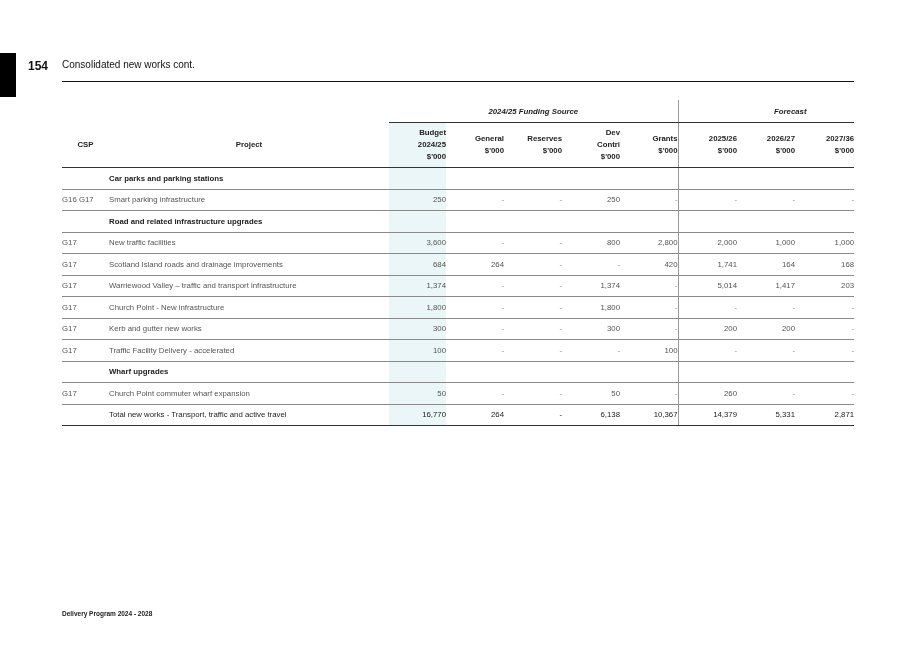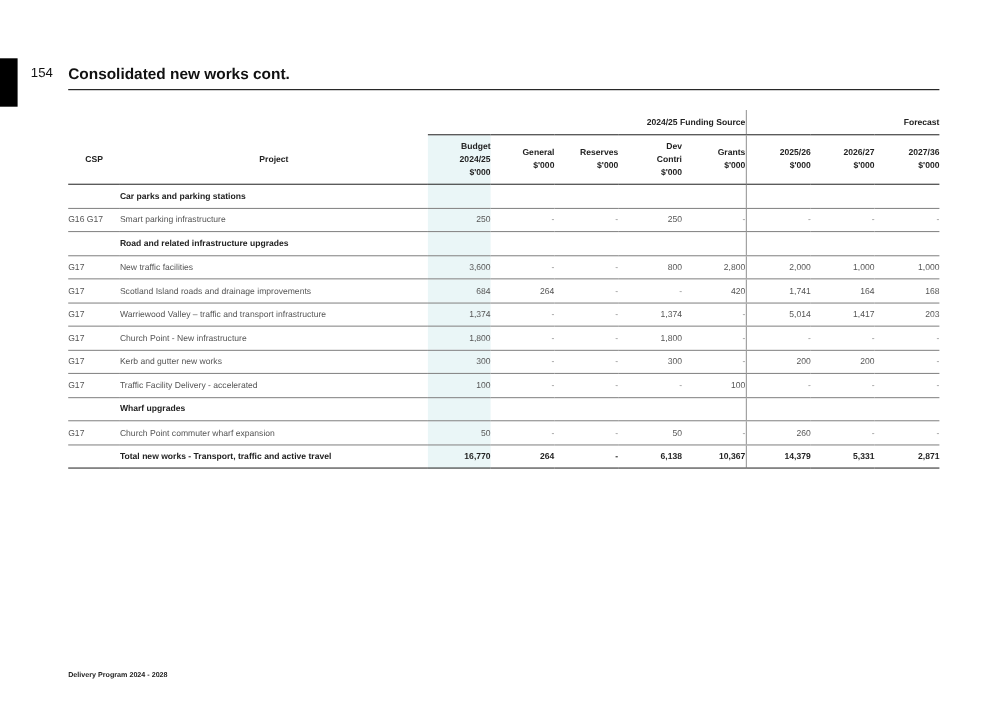--- a/index.html
+++ b/index.html
@@ -1,51 +1,51 @@
 <!DOCTYPE html>
 <html><head>
 <meta charset="utf-8">
 <style>
   html, body { margin: 0; padding: 0; background: #ffffff; }
   body { width: 914px; height: 647px; position: relative; overflow: hidden;
          font-family: "Liberation Sans", "DejaVu Sans", sans-serif; color: #222; }
   .side-tab { position: absolute; left: 0; top: 53px; width: 16px; height: 44px; background: #000; }
-  .page-num { position: absolute; left: 28px; top: 59px; font-size: 12px; font-weight: normal; color: #111; }
-  .page-title { position: absolute; left: 62px; top: 59px; font-size: 14px; font-weight: bold; color: #111; }
+  .page-num { position: absolute; left: 28px; top: 59px; font-size: 12px; font-weight: bold; color: #111; }
+  .page-title { position: absolute; left: 62px; top: 59px; font-size: 10px; font-weight: normal; color: #111; }
   .title-rule { position: absolute; left: 62px; top: 81px; width: 792px; height: 1px; background: #111; }
 
   table.grid { position: absolute; left: 62px; top: 100px; width: 792px; border-collapse: collapse;
                font-size: 7.8px; table-layout: fixed; }
   table.grid td, table.grid th { padding: 0 0 0 0; vertical-align: middle; }
   col.c-csp { width: 47px; }
   col.c-proj { width: 280px; }
   col.c-bud { width: 57px; }
   col.c-gen { width: 58px; }
   col.c-res { width: 58px; }
   col.c-dev { width: 58px; }
   col.c-gra { width: 58px; }
   col.c-f1 { width: 59px; }
   col.c-f2 { width: 58px; }
   col.c-f3 { width: 59px; }
 
-  .grp-row th { height: 22px; font-weight: bold; font-size: 7.8px; color: #222; text-align: right; }
+  .grp-row th { height: 22px; font-weight: bold; font-size: 7.8px; color: #222; text-align: center; font-style: italic; }
   .grp-row th.grp-fund { border-bottom: 1.5px solid #333; }
   .grp-row th.grp-fore { border-bottom: 1.5px solid #333; border-left: 1.5px solid #999; padding-left: 48px; }
   .hdr-row th { height: 44px; font-weight: bold; font-size: 7.8px; color: #222; text-align: right;
                 vertical-align: bottom; padding-bottom: 3px; line-height: 12px; border-bottom: 1.5px solid #333; }
   .hdr-row th.left { text-align: center; }
   .hdr-row th.bud { background: #eaf6f7; }
   .hdr-row th.f1 { border-left: 1.5px solid #999; }
 
   tbody tr td { height: 20.5px; border-bottom: 1px solid #8a8a8a; text-align: right; color: #555; }
   tbody tr td.csp, tbody tr td.proj { text-align: left; }
   tbody tr td.bud { background: #eaf6f7; }
   tbody tr td.f1 { border-left: 1.5px solid #999; }
   tbody tr.section td.proj { font-weight: bold; color: #222; }
-  tbody tr.total td { font-weight: bold; color: #222; border-top: 1.5px solid #333; border-bottom: 1.5px solid #333; }
+  tbody tr.total td { font-weight: normal; color: #222; border-top: 1.5px solid #333; border-bottom: 1.5px solid #333; }
   td.dash { color: #888; }
 
   .footer { position: absolute; left: 62px; top: 610px; font-size: 6.5px; font-weight: bold; color: #222; }
 </style>
 </head>
 <body>
 
 <div class="side-tab"></div>
 <div class="page-num">154</div>
 <div class="page-title">Consolidated new works cont.</div>

